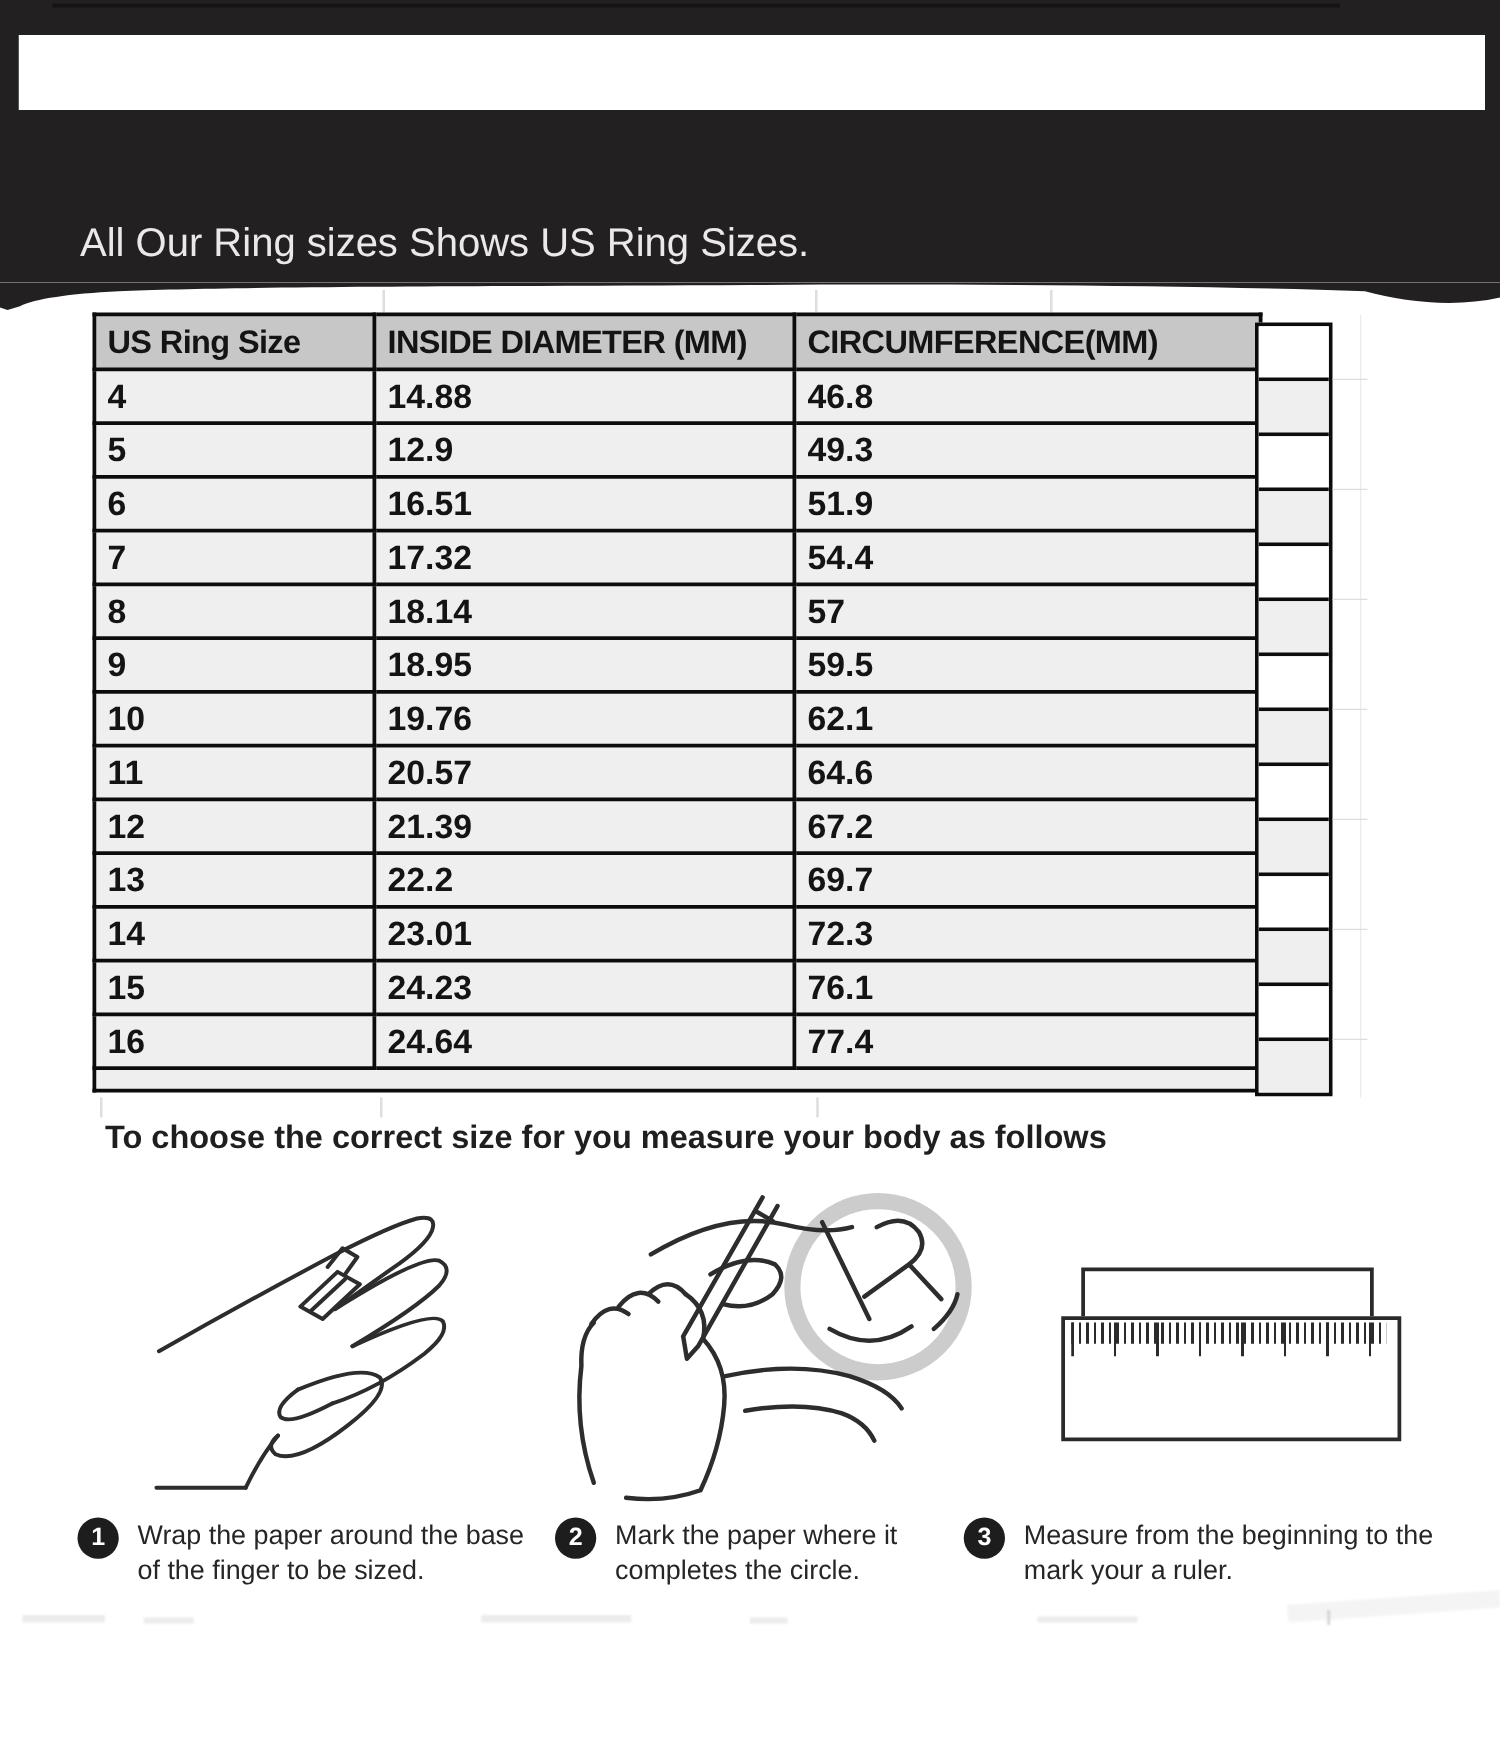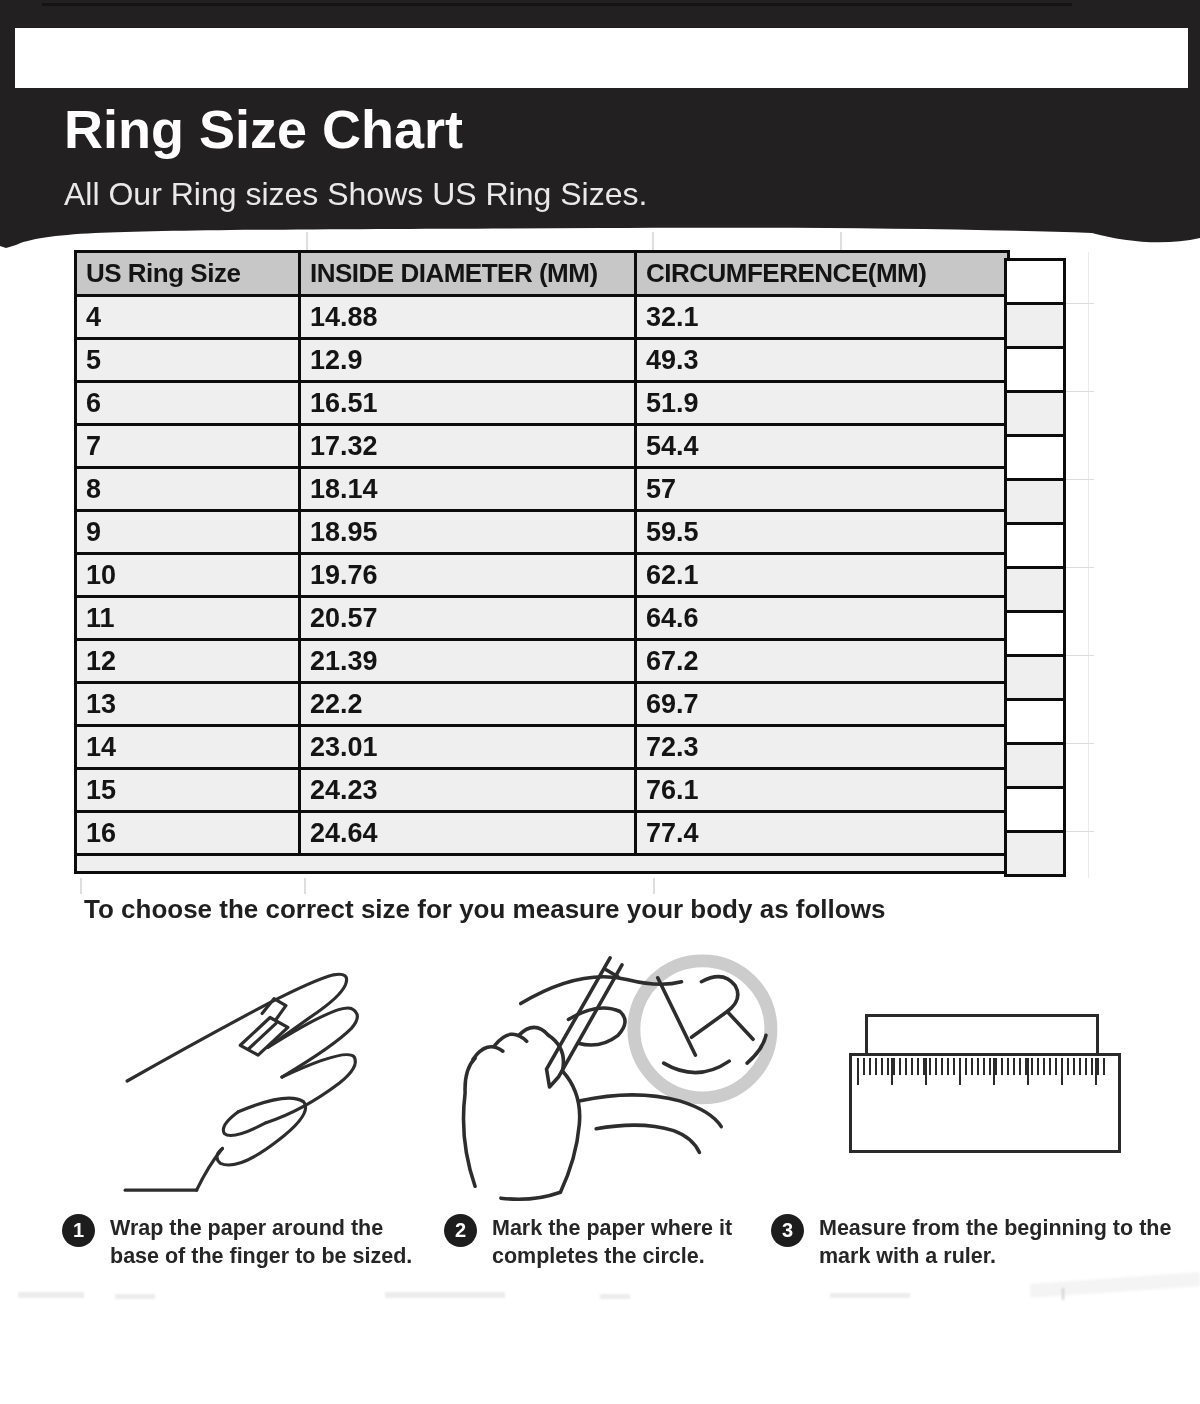--- a/index.html
+++ b/index.html
@@ -75,41 +75,40 @@
     position:absolute;left:12px;top:50px;width:252px;height:27px;
     background:repeating-linear-gradient(90deg,#2a2a2a 0 2px,transparent 2px 34px);
   }
   
   .step{position:absolute;display:flex;gap:15px;align-items:flex-start;}
   .badge{
     flex:0 0 33px;width:33px;height:33px;border-radius:50%;
     background:var(--step-badge-bg);color:#ffffff;
     font-size:20px;font-weight:bold;display:flex;align-items:center;justify-content:center;
   }
-  .step-text{font-size:21.5px;font-weight:bold;color:#262626;line-height:1.32;}
+  .step-text{font-size:21.5px;font-weight:normal;color:#262626;line-height:1.32;}
   .step1{left:62px;top:1214px;width:372px;}
   .step2{left:444px;top:1214px;width:320px;}
   .step3{left:771px;top:1214px;width:408px;}
   
   .smudge{position:absolute;background:#ececec;filter:blur(1px);}
   .smudge-swath{position:absolute;background:#f4f4f4;transform:rotate(-4deg);filter:blur(1px);}
 </style>
 </head>
 <body>
 
 <div class="canvas">
 
   <div class="topbar"></div>
   <div class="topbar-innerline"></div>
   <div class="white-strip"></div>
   <div class="banner"></div>
   <svg class="banner-wave" viewBox="0 0 1200 22" preserveAspectRatio="none">
     <path fill="#232021" d="M0 0 H1200 V12 C1165 20 1125 16 1092 7 C950 2 750 1 600 2 C400 3 180 3 95 7 C55 9 28 13 16 19 L6 22 L0 20 Z"></path>
   </svg>
-  <div class="title">Ring Size Chart</div>
   <div class="subtitle">All Our Ring sizes Shows US Ring Sizes.</div>
 
   <div class="gridline-v" style="left:306px;top:232px;height:18px;"></div>
   <div class="gridline-v" style="left:652px;top:232px;height:18px;"></div>
   <div class="gridline-v" style="left:840px;top:232px;height:18px;"></div>
   <div class="gridline-v" style="left:80px;top:878px;height:16px;"></div>
   <div class="gridline-v" style="left:304px;top:878px;height:16px;"></div>
   <div class="gridline-v" style="left:653px;top:878px;height:16px;"></div>
   <div class="gridline-far"></div>
 
@@ -123,21 +122,21 @@
       <tr>
         <th>US Ring Size</th>
         <th>INSIDE DIAMETER (MM)</th>
         <th>CIRCUMFERENCE(MM)</th>
       </tr>
     </thead>
     <tbody>
         <tr>
           <td>4</td>
           <td>14.88</td>
-          <td>32.1</td>
+          <td>46.8</td>
         </tr>
         <tr>
           <td>5</td>
           <td>12.9</td>
           <td>49.3</td>
         </tr>
         <tr>
           <td>6</td>
           <td>16.51</td>
           <td>51.9</td>
@@ -256,21 +255,21 @@
   <div class="step step1">
     <span class="badge">1</span>
     <span class="step-text">Wrap the paper around the base of the finger to be sized.</span>
   </div>
   <div class="step step2">
     <span class="badge">2</span>
     <span class="step-text">Mark the paper where it completes the circle.</span>
   </div>
   <div class="step step3">
     <span class="badge">3</span>
-    <span class="step-text">Measure from the beginning to the mark with a ruler.</span>
+    <span class="step-text">Measure from the beginning to the mark your a ruler.</span>
   </div>
 
   <div class="smudge" style="left:18px;top:1292px;width:66px;height:6px;"></div>
   <div class="smudge" style="left:115px;top:1294px;width:40px;height:5px;"></div>
   <div class="smudge" style="left:385px;top:1292px;width:120px;height:6px;"></div>
   <div class="smudge" style="left:600px;top:1294px;width:30px;height:5px;"></div>
   <div class="smudge" style="left:830px;top:1293px;width:80px;height:5px;"></div>
   <div class="smudge-swath" style="left:1030px;top:1278px;width:170px;height:14px;"></div>
   <div class="smudge" style="left:1062px;top:1288px;width:2px;height:12px;background:#cfcfcf;"></div>
 </div>

